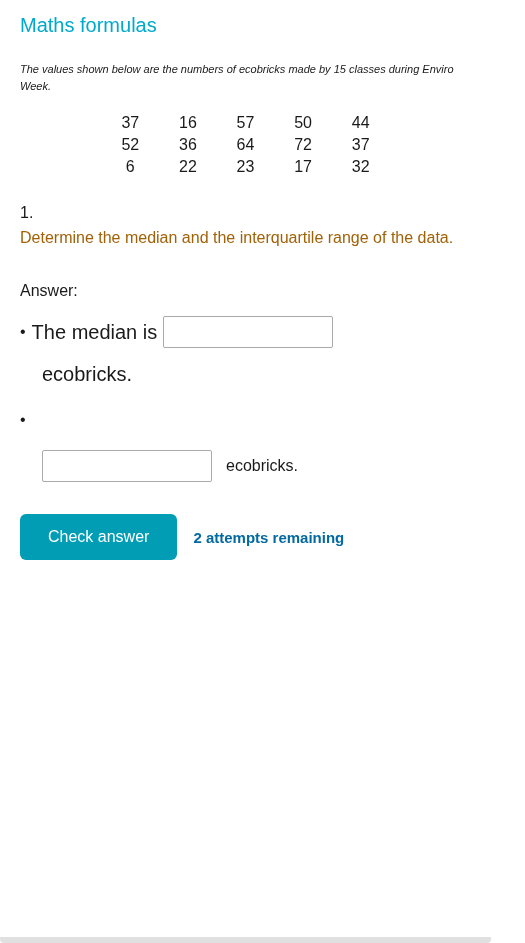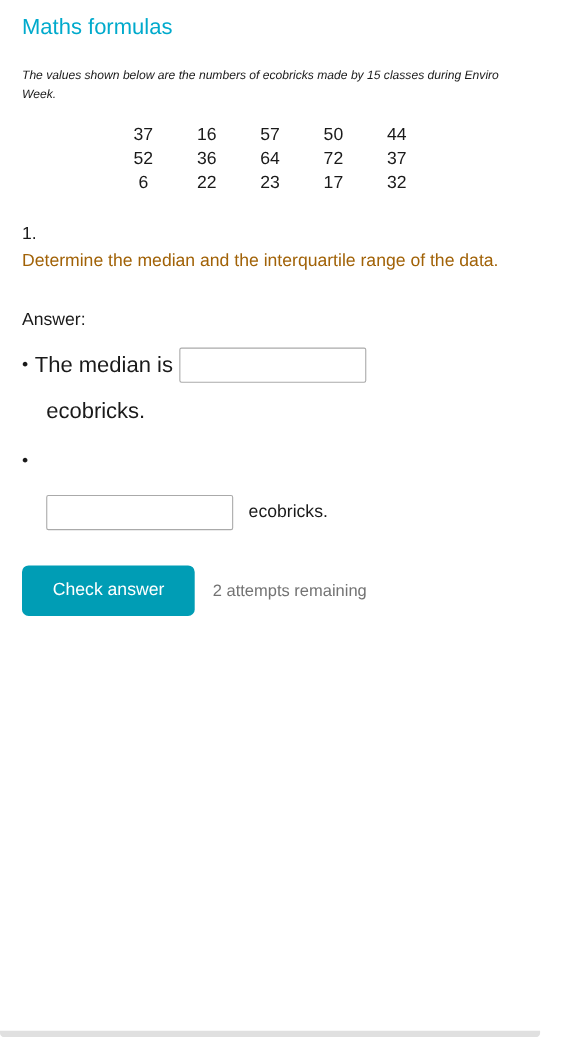--- a/index.html
+++ b/index.html
@@ -138,21 +138,22 @@
       border: none;
       border-radius: 6px;
       padding: 14px 28px;
       font-size: 16px;
       cursor: pointer;
       font-weight: 400;
     }
 
     .attempts-text {
       font-size: 15px;
-      color: #737373;
+      color: #0369a1;
+      font-weight: bold;
     }
 
     .bottom-bar {
       position: absolute;
       bottom: 0;
       left: 0;
       right: 0;
       height: 6px;
       background: #e0e0e0;
       border-radius: 0 0 4px 4px;

